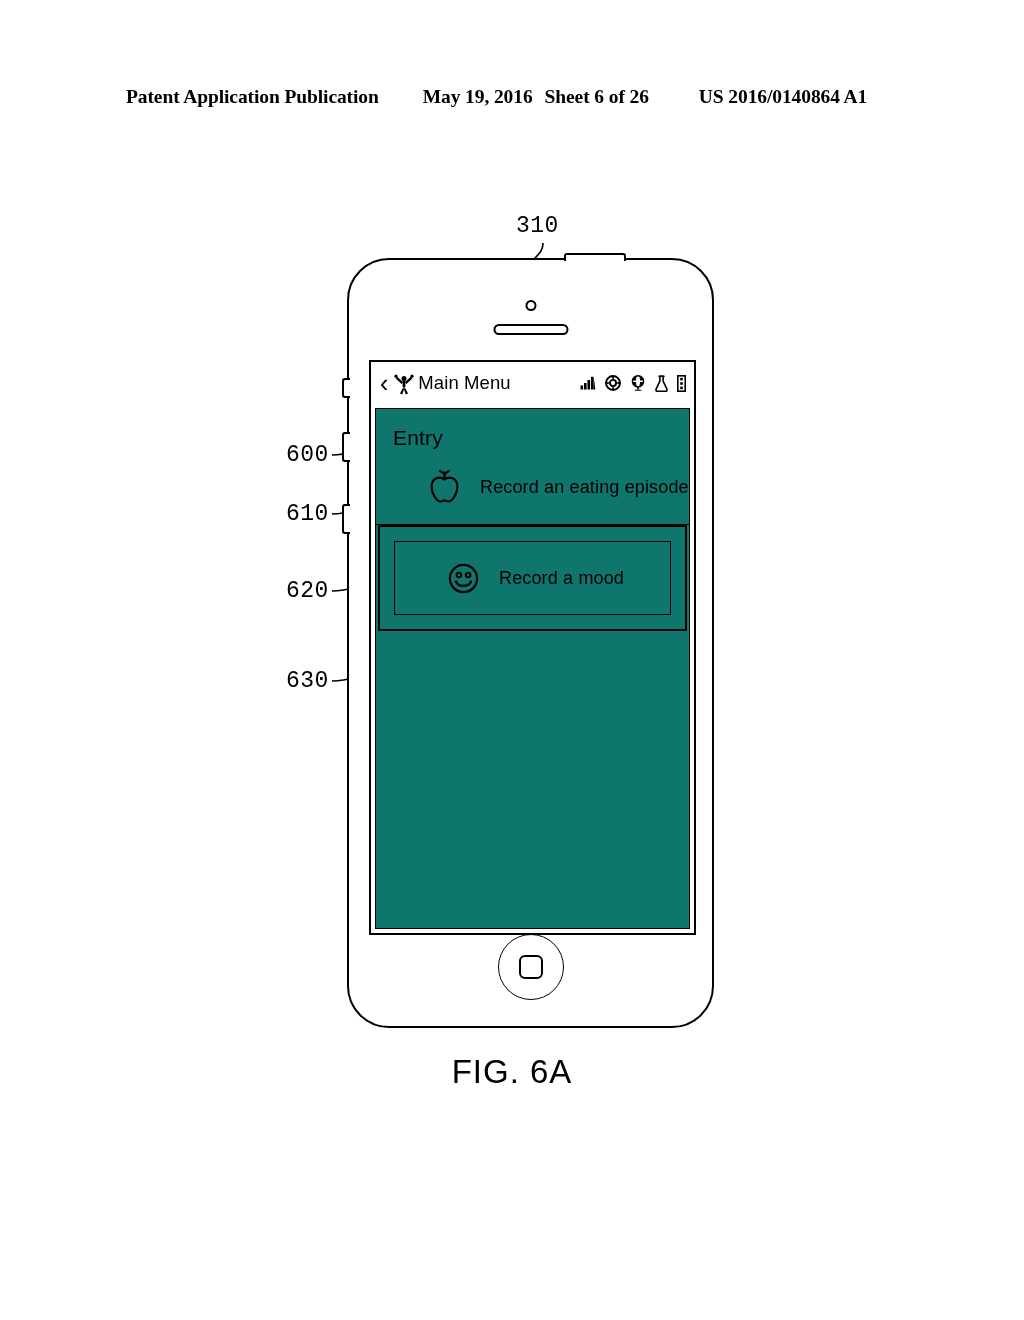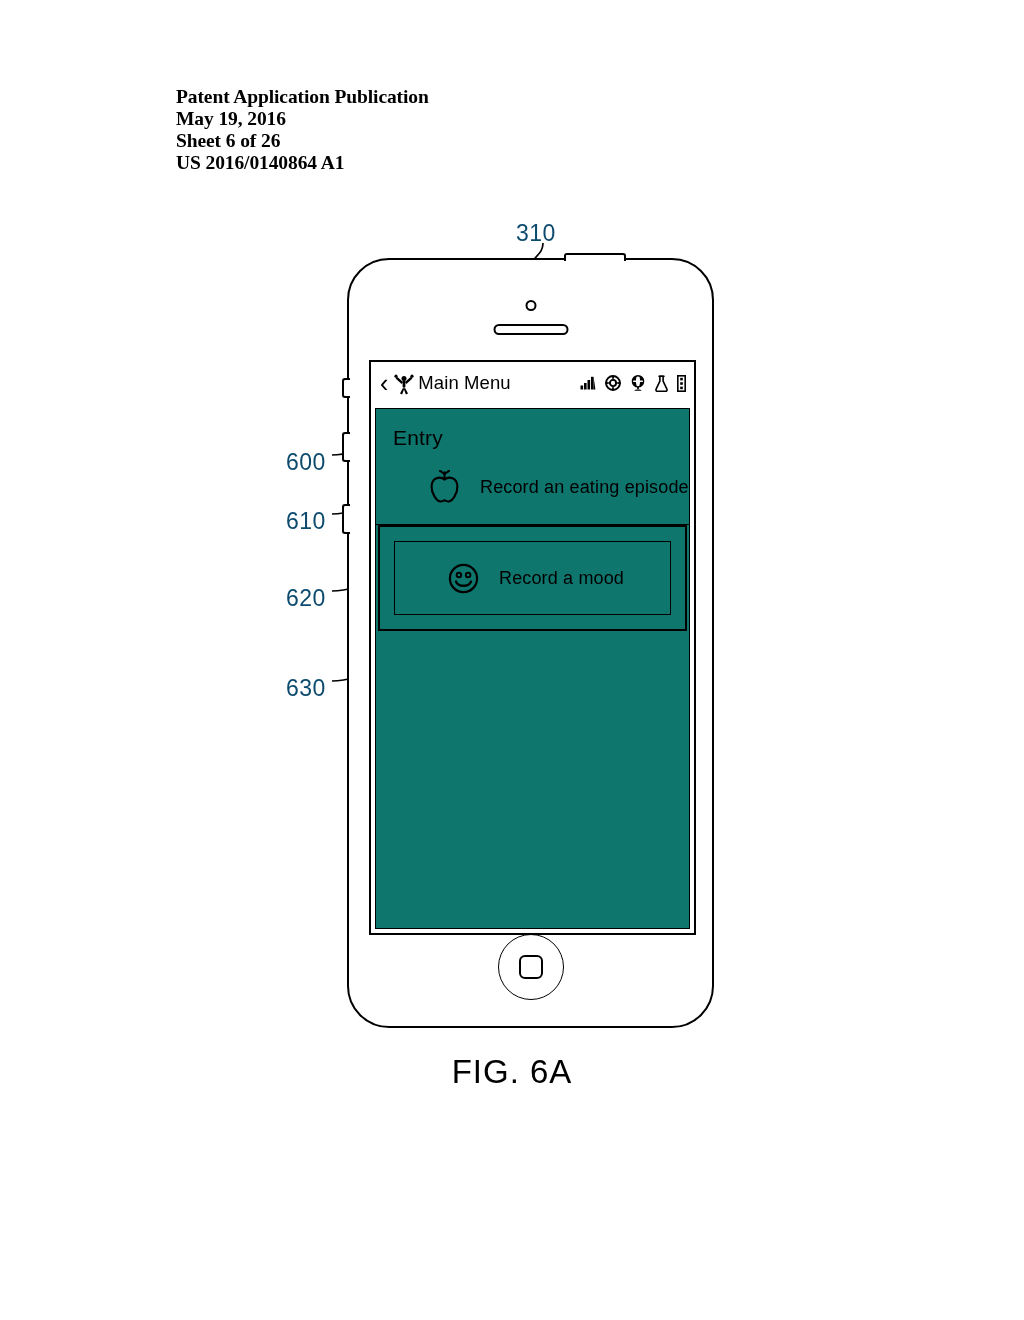--- a/index.html
+++ b/index.html
@@ -22,35 +22,33 @@
     top: 86px;
     left: 126px;
     width: 772px;
     display: flex;
     align-items: baseline;
     font-family: "Liberation Serif", serif;
     font-weight: bold;
     font-size: 19.5px;
     letter-spacing: -0.1px;
     white-space: nowrap;
-    flex-direction: column;
   }
   .pub-header .h-title { }
   .pub-header .h-date  { margin-left: 44px; }
   .pub-header .h-sheet { margin-left: 12px; }
   .pub-header .h-num   { margin-left: 50px; }
 
   
   .refnum {
     position: absolute;
     font-size: 23px;
-    font-family: Liberation Sans, sans-serif;
+    font-family: Liberation Mono, monospace;
     letter-spacing: 0.5px;
-    color: #0c4a6e;
-    margin-top: 7px;
+    color: #000000;
   }
 
   
   .fig-caption {
     position: absolute;
     left: 0;
     top: 1053px;
     width: 1024px;
     text-align: center;
     font-size: 33px;

